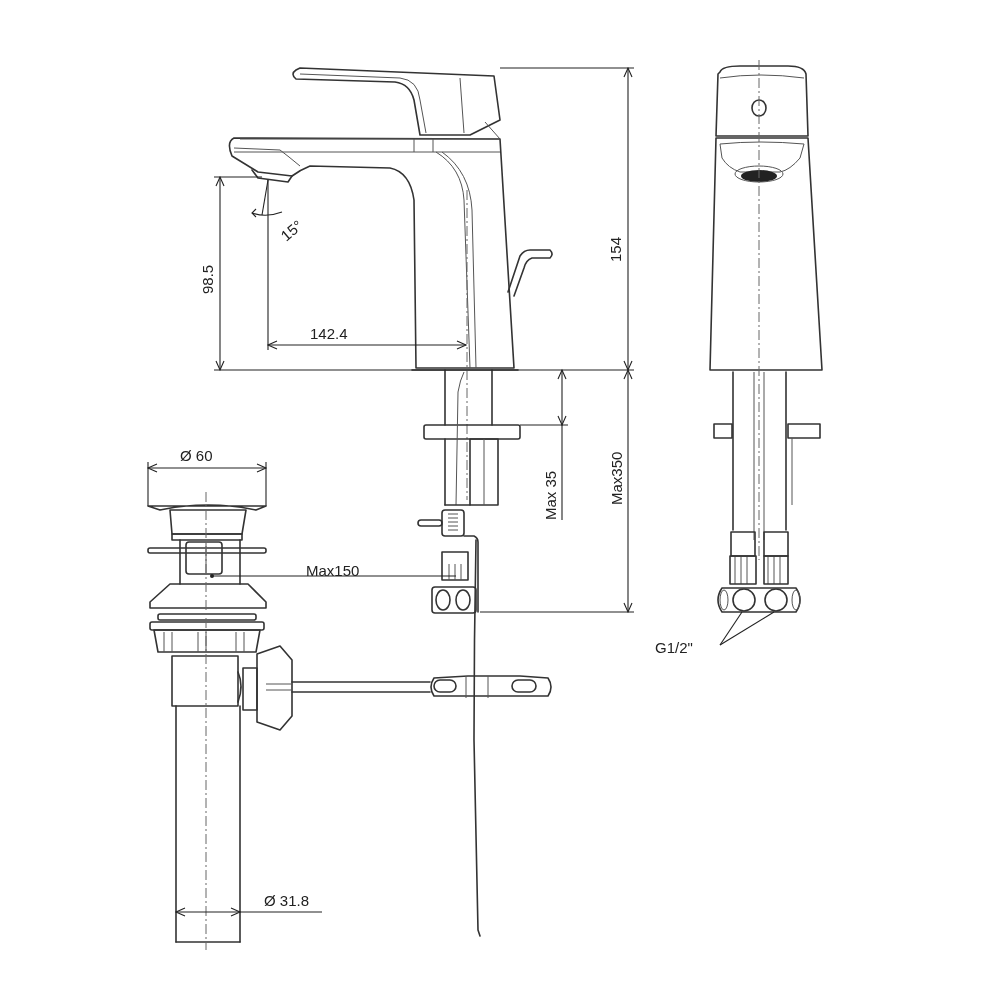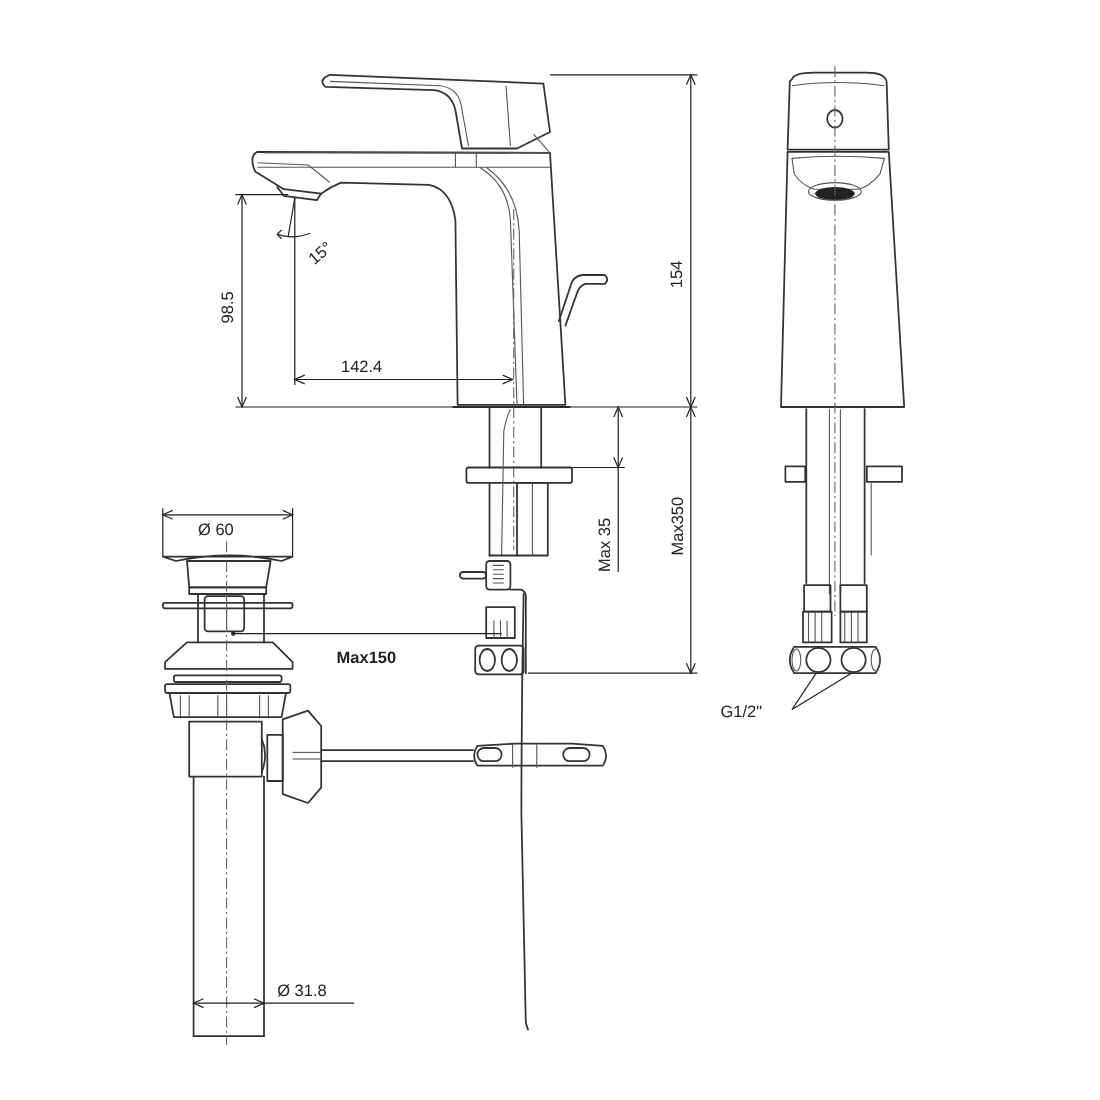--- a/index.html
+++ b/index.html
@@ -186,17 +186,17 @@
   </g>
 </svg>
 
 <div class="lbl rot" style="left:200px;top:294px;">98.5</div>
 <div class="lbl" style="left:310px;top:326px;">142.4</div>
 <div class="lbl" style="left:278px;top:232px;transform:rotate(-40deg);transform-origin:0 0;">15°</div>
 <div class="lbl rot" style="left:608px;top:262px;">154</div>
 <div class="lbl rot" style="left:543px;top:520px;">Max 35</div>
 <div class="lbl rot" style="left:609px;top:505px;">Max350</div>
 <div class="lbl" style="left:655px;top:640px;">G1/2"</div>
-<div class="lbl" style="left:180px;top:474px;">Ø 60</div>
-<div class="lbl" style="left:306px;top:591px;font-weight:bold;">Max150</div>
-<div class="lbl" style="left:252px;top:893px;">Ø 31.8</div>
+<div class="lbl" style="left:180px;top:448px;">Ø 60</div>
+<div class="lbl" style="left:306px;top:563px;">Max150</div>
+<div class="lbl" style="left:264px;top:893px;">Ø 31.8</div>
 
 </div>
 
 </body></html>

